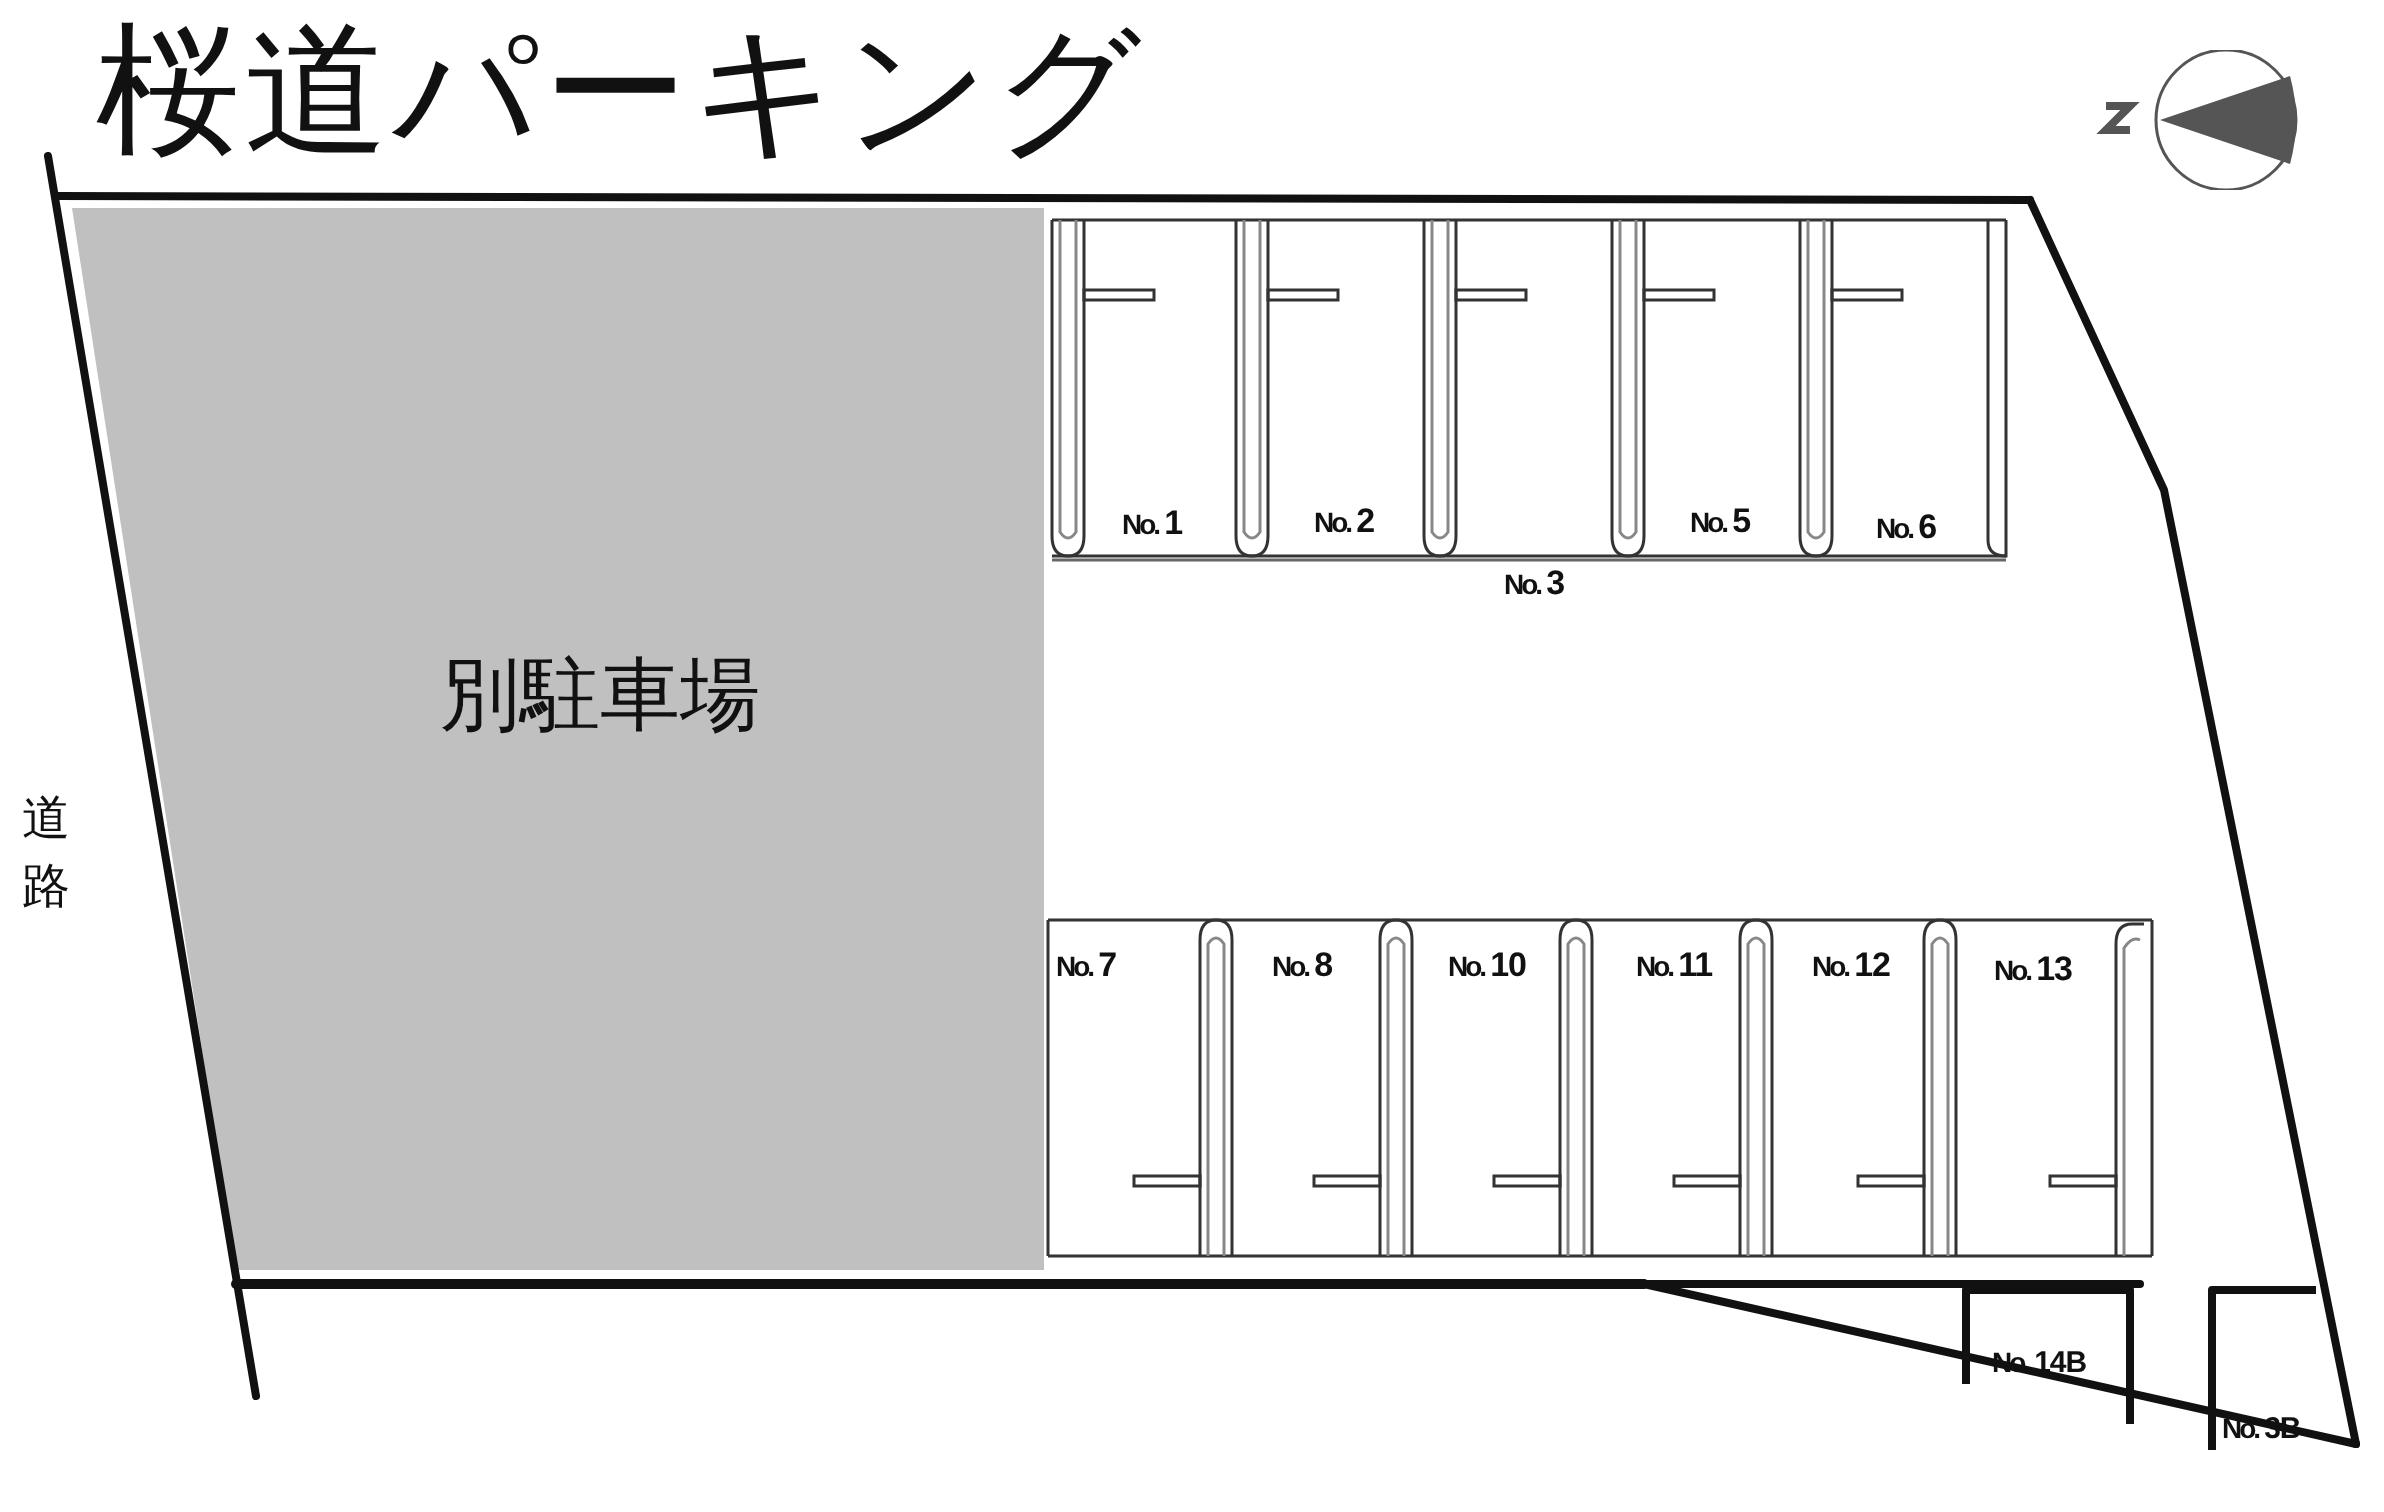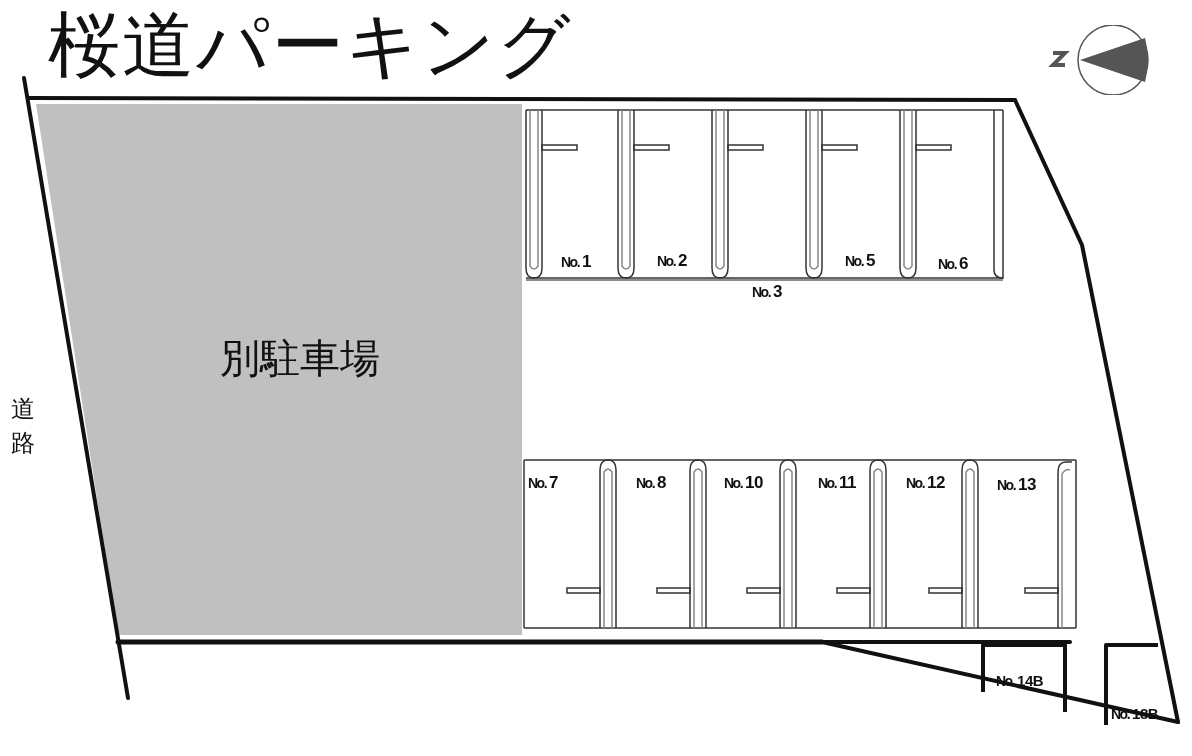--- a/index.html
+++ b/index.html
@@ -3,21 +3,21 @@
 <meta charset="utf-8">
 <style>
   html, body { margin: 0; padding: 0; background: #ffffff; }
   body { width: 1192px; height: 756px; position: relative; overflow: hidden;
          font-family: "DejaVu Sans", "Liberation Sans", sans-serif; color: #111; }
   .title { position: absolute; left: 48px; top: 10px; font-size: 72px; line-height: 70px;
            letter-spacing: 2px; font-weight: 400; color: #111; white-space: nowrap; }
   .compass { position: absolute; left: 1045px; top: 25px; width: 110px; height: 70px; }
   .road-label { position: absolute; left: 8px; top: 392px; font-size: 24px; line-height: 34px;
                 width: 30px; text-align: center; }
-  .annex-label { position: absolute; left: 190px; top: 328px; width: 220px; text-align: center;
+  .annex-label { position: absolute; left: 190px; top: 318px; width: 220px; text-align: center;
                  font-size: 40px; line-height: 60px; color: #111; }
   .map-svg { position: absolute; left: 0; top: 0; }
   .slot-label { position: absolute; font-family: "Liberation Sans", sans-serif; font-weight: 700;
                 font-size: 17px; line-height: 20px; color: #111; white-space: nowrap;
                 letter-spacing: -0.5px; }
   .slot-label .no { font-size: 14px; letter-spacing: -1.5px; margin-right: 3px; }
   .slot-hit { position: absolute; background: transparent; }
 </style>
 </head>
 <body>
@@ -145,13 +145,13 @@
 <div class="slot-hit" style="left:886px;top:460px;width:76px;height:168px;"></div>
 <div class="slot-label" style="left:906px;top:473px;"><span class="no">No.</span><span>12</span></div>
 
 <div class="slot-hit" style="left:978px;top:460px;width:80px;height:168px;"></div>
 <div class="slot-label" style="left:997px;top:475px;"><span class="no">No.</span><span>13</span></div>
 
 <div class="slot-hit" style="left:985px;top:647px;width:78px;height:62px;"></div>
 <div class="slot-label" style="left:996px;top:671px;font-size:15px;"><span class="no">No.</span><span>14B</span></div>
 
 <div class="slot-hit" style="left:1108px;top:647px;width:52px;height:76px;"></div>
-<div class="slot-label" style="left:1111px;top:704px;font-size:15px;"><span class="no">No.</span><span>18B</span></div>
+<div class="slot-label" style="left:1111px;top:704px;font-size:15px;"><span class="no">No.</span><span>3B</span></div>
 
 </body></html>

